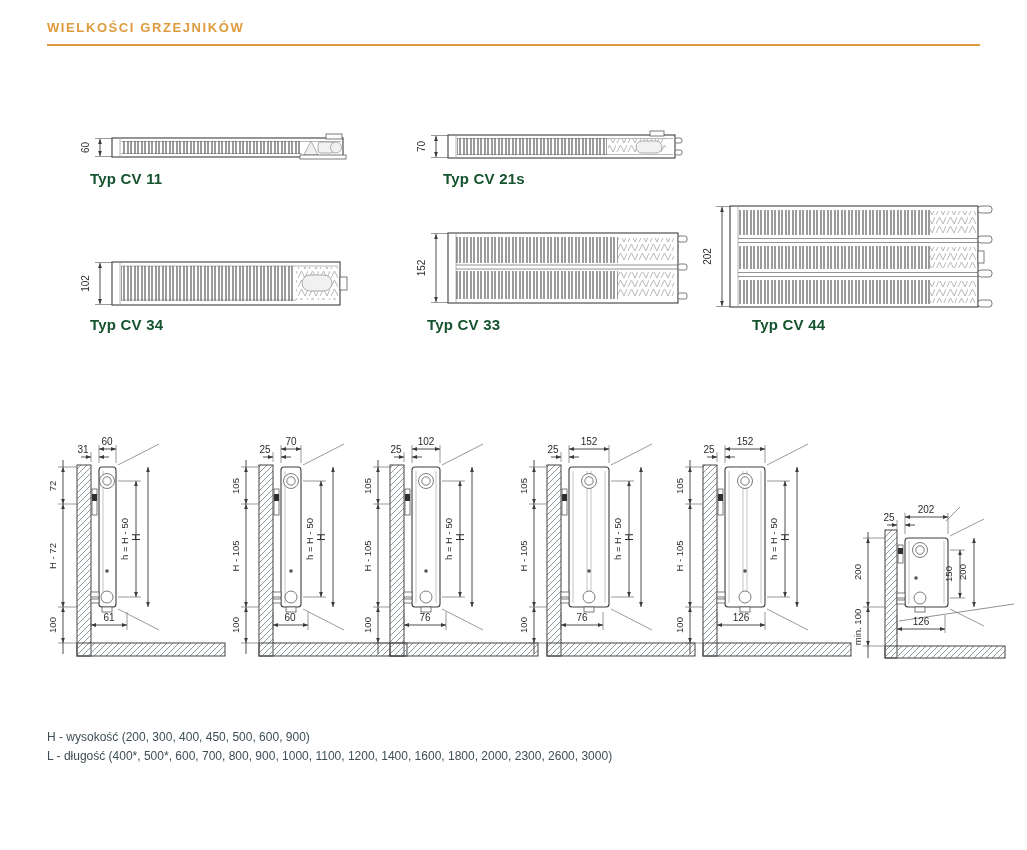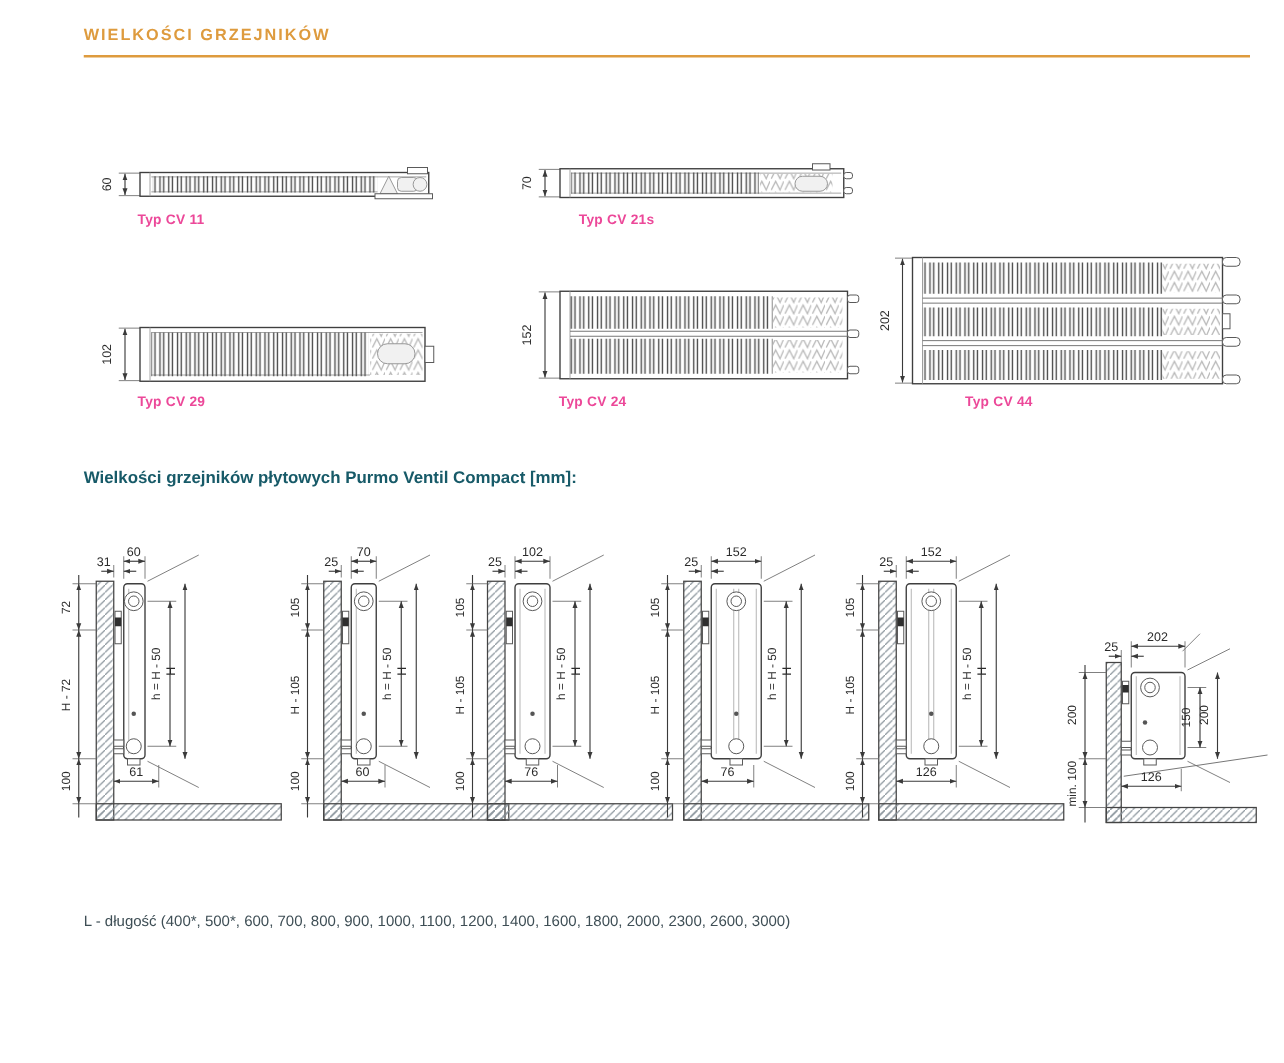--- a/index.html
+++ b/index.html
@@ -1,22 +1,22 @@
 <!DOCTYPE html>
 <html><head>
 <meta charset="utf-8">
 <style>
   html,body{margin:0;padding:0;background:#fff;}
   .page{position:relative;width:1027px;height:850px;background:#ffffff;overflow:hidden;
         font-family:"Liberation Sans",sans-serif;}
-  .abs{position:absolute;margin-left:20px;}
+  .abs{position:absolute;}
   .page-title{left:47px;top:20px;font-size:13px;font-weight:600;letter-spacing:1.6px;
         color:#DE9B3E;}
   .title-rule{left:47px;top:44px;width:933px;height:2px;background:#DE9B3E;}
-  .type-label{font-size:11px;font-weight:bold;color:#ec4899;letter-spacing:.2px;}
+  .type-label{font-size:15px;font-weight:bold;color:#14532d;letter-spacing:.2px;}
   .section-title{left:47px;top:374px;font-size:13.5px;font-weight:bold;color:#175A68;}
   .legend{left:47px;top:728px;font-size:12px;color:#3E4E55;line-height:19px;}
   .legend div{white-space:nowrap;}
   svg{position:absolute;left:0;top:0;}
   svg text{font-family:"Liberation Sans",sans-serif;font-size:10px;fill:#2B2B2B;}
   text.sm{font-size:9.5px;}
   .dim{stroke:#3A3A3A;stroke-width:.9;fill:none;}
   .ext{stroke:#6E6E6E;stroke-width:.7;fill:none;}
   .body{fill:#ffffff;stroke:#3F3F3F;stroke-width:1.1;}
   .thin{stroke:#999999;stroke-width:.7;fill:none;}
@@ -432,23 +432,23 @@
   <line class="dim" x1="897" y1="629" x2="945" y2="629" marker-start="url(#arr)" marker-end="url(#arr)"></line>
   <text x="921" y="625" text-anchor="middle">126</text>
 </g>
 </svg>
 
 <div class="abs page-title">WIELKOŚCI GRZEJNIKÓW</div>
 <div class="abs title-rule"></div>
 
 <div class="abs type-label" style="left:90px;top:170px;">Typ CV 11</div>
 <div class="abs type-label" style="left:443px;top:170px;">Typ CV 21s</div>
-<div class="abs type-label" style="left:90px;top:316px;">Typ CV 29</div>
-<div class="abs type-label" style="left:427px;top:316px;">Typ CV 24</div>
+<div class="abs type-label" style="left:90px;top:316px;">Typ CV 34</div>
+<div class="abs type-label" style="left:427px;top:316px;">Typ CV 33</div>
 <div class="abs type-label" style="left:752px;top:316px;">Typ CV 44</div>
 
-<div class="abs section-title">Wielkości grzejników płytowych Purmo Ventil Compact [mm]:</div>
 
 <div class="abs legend">
+  <div>H - wysokość (200, 300, 400, 450, 500, 600, 900)</div>
   <div>L - długość (400*, 500*, 600, 700, 800, 900, 1000, 1100, 1200, 1400, 1600, 1800, 2000, 2300, 2600, 3000)</div>
 </div>
 
 </div>
 
 </body></html>

